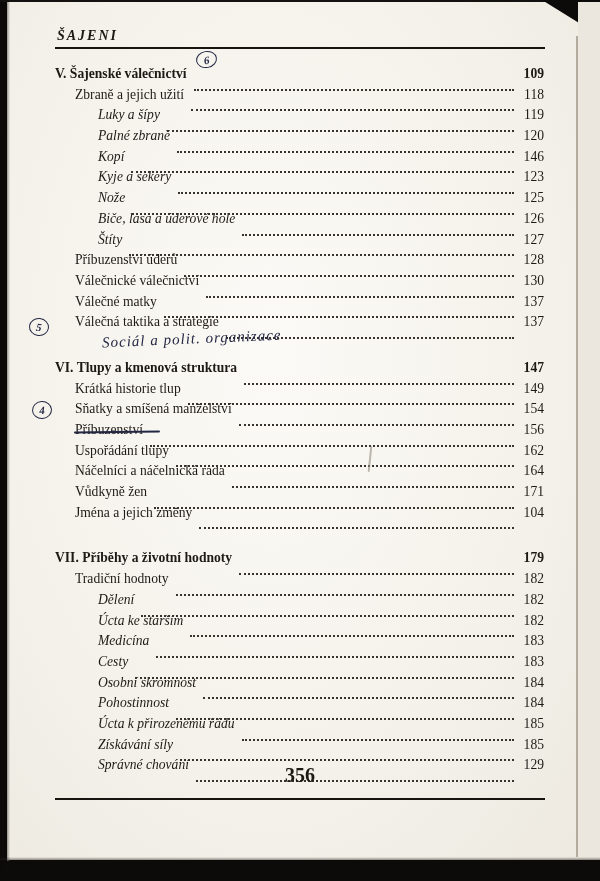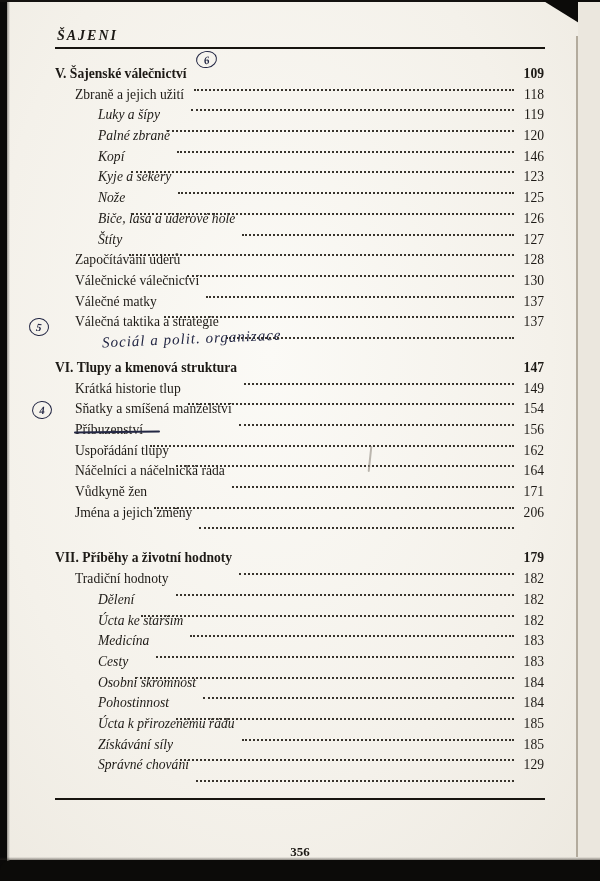--- a/index.html
+++ b/index.html
@@ -19,21 +19,21 @@
   .edge-top{position:absolute;left:0;top:0;width:596px;height:2px;background:#141210;}
   .edge-bottom{position:absolute;left:0;bottom:0;width:600px;height:21px;background:#0c0b09;border-top-left-radius:10px;}
   .edge-bottom-soft{position:absolute;left:0;bottom:21px;width:600px;height:3px;background:linear-gradient(0deg,rgba(40,35,30,.5),rgba(40,35,30,0));}
   .corner-tr{position:absolute;right:0;top:0;}
   .edge-right-line{position:absolute;left:576px;top:36px;bottom:24px;width:2px;background:#b3ab9d;}
   .edge-right-tint{position:absolute;left:578px;top:2px;bottom:21px;right:0;background:#ebe7de;}
   
   .hdr{position:absolute;left:57px;top:28px;font-style:italic;font-weight:700;font-size:14px;letter-spacing:2px;}
   .hdr-rule{position:absolute;left:55px;top:47px;width:490px;height:2px;background:#17140f;}
   .ftr-rule{position:absolute;left:55px;top:798px;width:490px;height:2px;background:#17140f;}
-  .ftr-page{position:absolute;left:55px;top:844px;width:490px;text-align:center;font-weight:700;font-size:13px;}
+  .ftr-page{position:absolute;left:55px;top:764px;width:490px;text-align:center;font-weight:700;font-size:20px;}
   
   .toc{position:absolute;left:55px;top:66px;width:489px;font-size:13.6px;}
   .row{display:flex;height:20.7px;white-space:nowrap;}
   .row.gap{margin-top:25px;}
   .row.lvl1{padding-left:20px;}
   .row.lvl2{padding-left:43px;}
   .row.bold{font-weight:700;}
   .row.ital .label{font-style:italic;}
   .label{flex:0 0 auto;}
   .dots{flex:1 1 auto;border-bottom:2px dotted #37332c;margin:0 4px 0 7px;transform:translateY(4px);}
@@ -115,21 +115,21 @@
         <span class="label">Biče, lasa a úderové hole</span>
         <span class="dots"></span>
         <span class="pagenum">126</span>
       </div>
       <div class="row lvl2 ital">
         <span class="label">Štíty</span>
         <span class="dots"></span>
         <span class="pagenum">127</span>
       </div>
       <div class="row lvl1">
-        <span class="label">Započítávání úderů</span>
+        <span class="label">Příbuzenství úderů</span>
         <span class="dots"></span>
         <span class="pagenum">128</span>
       </div>
       <div class="row lvl1">
         <span class="label">Válečnické válečnictví</span>
         <span class="dots"></span>
         <span class="pagenum">130</span>
       </div>
       <div class="row lvl1">
         <span class="label">Válečné matky</span>
@@ -172,21 +172,21 @@
         <span class="pagenum">164</span>
       </div>
       <div class="row lvl1">
         <span class="label">Vůdkyně žen</span>
         <span class="dots"></span>
         <span class="pagenum">171</span>
       </div>
       <div class="row lvl1">
         <span class="label">Jména a jejich změny</span>
         <span class="dots"></span>
-        <span class="pagenum">206</span>
+        <span class="pagenum">104</span>
       </div>
       <div class="row lvl0 bold gap">
         <span class="label">VII. Příběhy a životní hodnoty</span>
         <span class="dots"></span>
         <span class="pagenum">179</span>
       </div>
       <div class="row lvl1">
         <span class="label">Tradiční hodnoty</span>
         <span class="dots"></span>
         <span class="pagenum">182</span>

